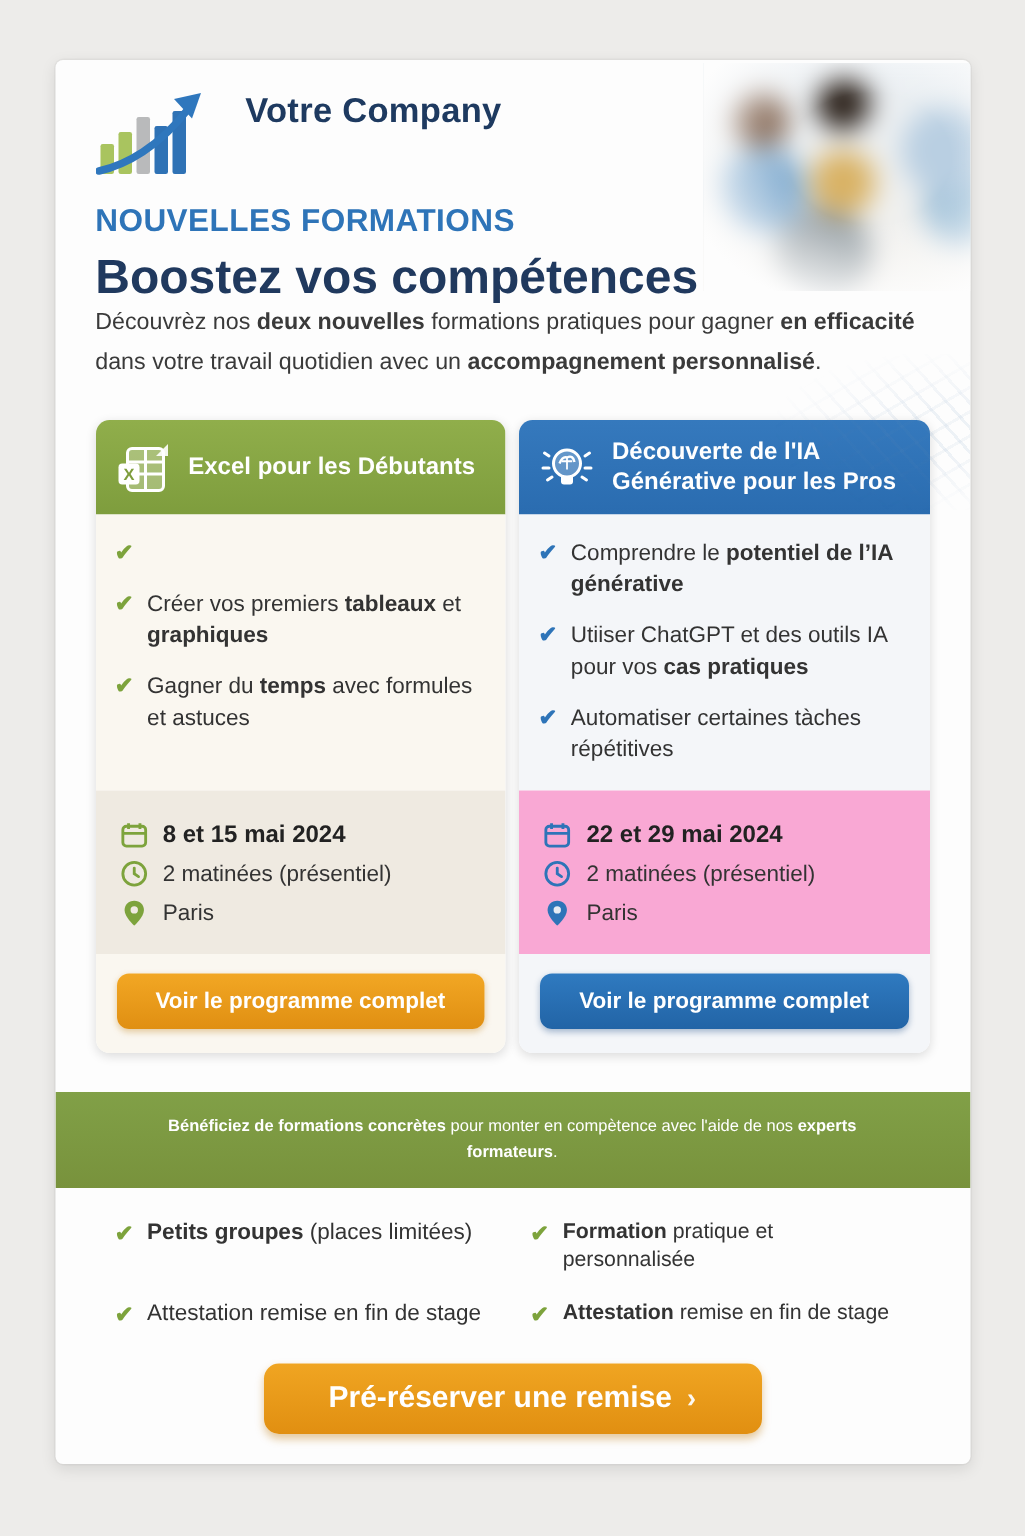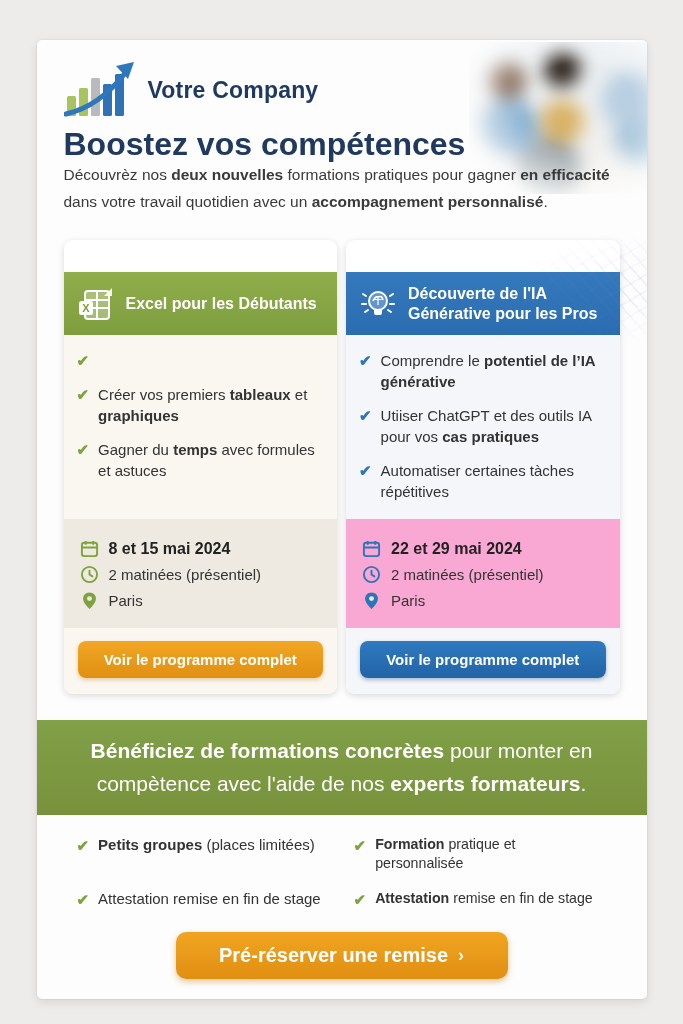--- a/index.html
+++ b/index.html
@@ -13,21 +13,21 @@
   .email {
     width:610px; margin:40px auto 0;
     background:#fdfdfd;
     border-radius:5px;
     box-shadow:0 3px 10px rgba(0,0,0,.10), 0 0 0 1px rgba(0,0,0,.03);
     overflow:hidden;
     position:relative;
   }
   
   .header { position:relative; padding:14px 27px 0; }
-  .logo-row { display:flex; align-items:center; gap:8px; margin-top:6px; }
+  .logo-row { display:flex; align-items:flex-start; gap:24px; margin-top:6px; }
   .logo-mark { width:76px; height:60px; flex:0 0 auto; }
   .company { font-size:23px; font-weight:bold; color:#1e3a60; letter-spacing:.2px; }
   .photo { position:absolute; right:0; top:2px; width:178px; height:152px; overflow:hidden; }
   .photo .blobs {
     position:absolute; inset:-12px; filter:blur(9px);
     background:
       radial-gradient(circle at 24% 28%, #6d4a33 0 9%, transparent 10%),
       radial-gradient(circle at 25% 55%, #85aed1 0 16%, transparent 17%),
       radial-gradient(circle at 52% 22%, #2e241d 0 10%, transparent 11%),
       radial-gradient(circle at 52% 52%, #d9b264 0 15%, transparent 16%),
@@ -52,21 +52,21 @@
   h1.title { margin-top:6px; font-size:32px; line-height:1.14; font-weight:bold; color:#20395e; position:relative; z-index:1; }
   .intro { font-size:15.5px; line-height:1.7; color:#3a3a3a; position:relative; z-index:1; }
   .intro b, .banner b, .check-item b, .contact b { color:inherit; }
   
   .cards { display:flex; gap:9px; padding:0 27px; margin-top:25px; align-items:stretch; }
   .card {
     flex:1; display:flex; flex-direction:column;
     border-radius:9px; box-shadow:0 2px 7px rgba(0,0,0,.14);
     overflow:hidden; background:#fff;
   }
-  .card-head { display:flex; align-items:center; gap:10px; min-height:63px; padding:8px 12px;margin-top:32px; }
+  .card-head { display:flex; align-items:center; gap:10px; min-height:63px; padding:8px 12px; }
   .card-excel .card-head { background:linear-gradient(180deg,#90ae4b,#7e9d3d); }
   .card-ia    .card-head { background:linear-gradient(180deg,#3579bd,#2a6cb0); }
   .card-head-icon { width:40px; height:40px; flex:0 0 auto; }
   .card-title { color:#fff; font-size:16px; font-weight:bold; line-height:1.25; }
   .card-body { padding:15px 13px 4px; flex:1; }
   .card-excel .card-body { background:#faf7f0; }
   .card-ia    .card-body { background:#f4f6f9; }
   .bullet { display:flex; gap:9px; margin-bottom:13px; font-size:15px; line-height:1.4; color:#333; }
   .check { font-weight:bold; font-size:15px; line-height:1.4; }
   .card-excel .check, .benefits .check { color:#7da33c; }
@@ -86,21 +86,21 @@
     display:block; width:100%; border:none; cursor:pointer;
     border-radius:8px; padding:10px 6px;
     color:#fff; font-size:15px; font-weight:bold;
     font-family:"Liberation Sans", sans-serif;
   }
   .card-excel .card-btn { background:linear-gradient(180deg,#f2a724,#e08f12); box-shadow:0 2px 4px rgba(190,120,10,.35); }
   .card-ia    .card-btn { background:linear-gradient(180deg,#2f7ac0,#2264a6); box-shadow:0 2px 4px rgba(20,70,130,.35); }
   
   .banner {
     margin-top:26px; background:linear-gradient(180deg,#81a047,#78923c);
-    color:#fff; text-align:center; font-size:21px; line-height:1.55;
+    color:#fff; text-align:center; font-size:11px; line-height:1.55;
     padding:15px 44px;
   }
   
   .benefits {
     display:grid; grid-template-columns:1.04fr 1fr; column-gap:14px; row-gap:15px;
     padding:20px 40px 8px;
   }
   .check-item { display:flex; gap:9px; font-size:15px; line-height:1.35; color:#333; }
   .benefits .col2 { font-size:14.2px; }
   
@@ -133,20 +133,21 @@
         <rect x="15" y="28" width="9" height="28" rx="1.5" fill="#a9c45f"></rect>
         <rect x="27" y="18" width="9" height="38" rx="1.5" fill="#b9babb"></rect>
         <rect x="39" y="24" width="9" height="32" rx="1.5" fill="#2f72b5"></rect>
         <rect x="51" y="14" width="9" height="42" rx="1.5" fill="#2f72b5"></rect>
         <path d="M2 54 C 20 50, 42 38, 62 12" fill="none" stroke="#2f77bd" stroke-width="5" stroke-linecap="round"></path>
         <path d="M52 6 L 70 2 L 64 19 Z" fill="#2f77bd"></path>
       </svg>
       <div class="company">Votre Company</div>
     </div>
 
+    <div class="eyebrow">NOUVELLES FORMATIONS</div>
 
     <h1 class="title"><span>Boostez vos compétences</span><br></h1>
 
     <p class="intro"><span>Découvrèz nos </span><b>deux nouvelles</b><span> formations pratiques pour gagner </span><b>en efficacité</b><span> dans votre travail quotidien avec un </span><b>accompagnement personnalisé</b><span>.</span></p>
   </div>
 
   <div class="cards">
 
     <div class="card card-excel">
       <div class="card-head">

